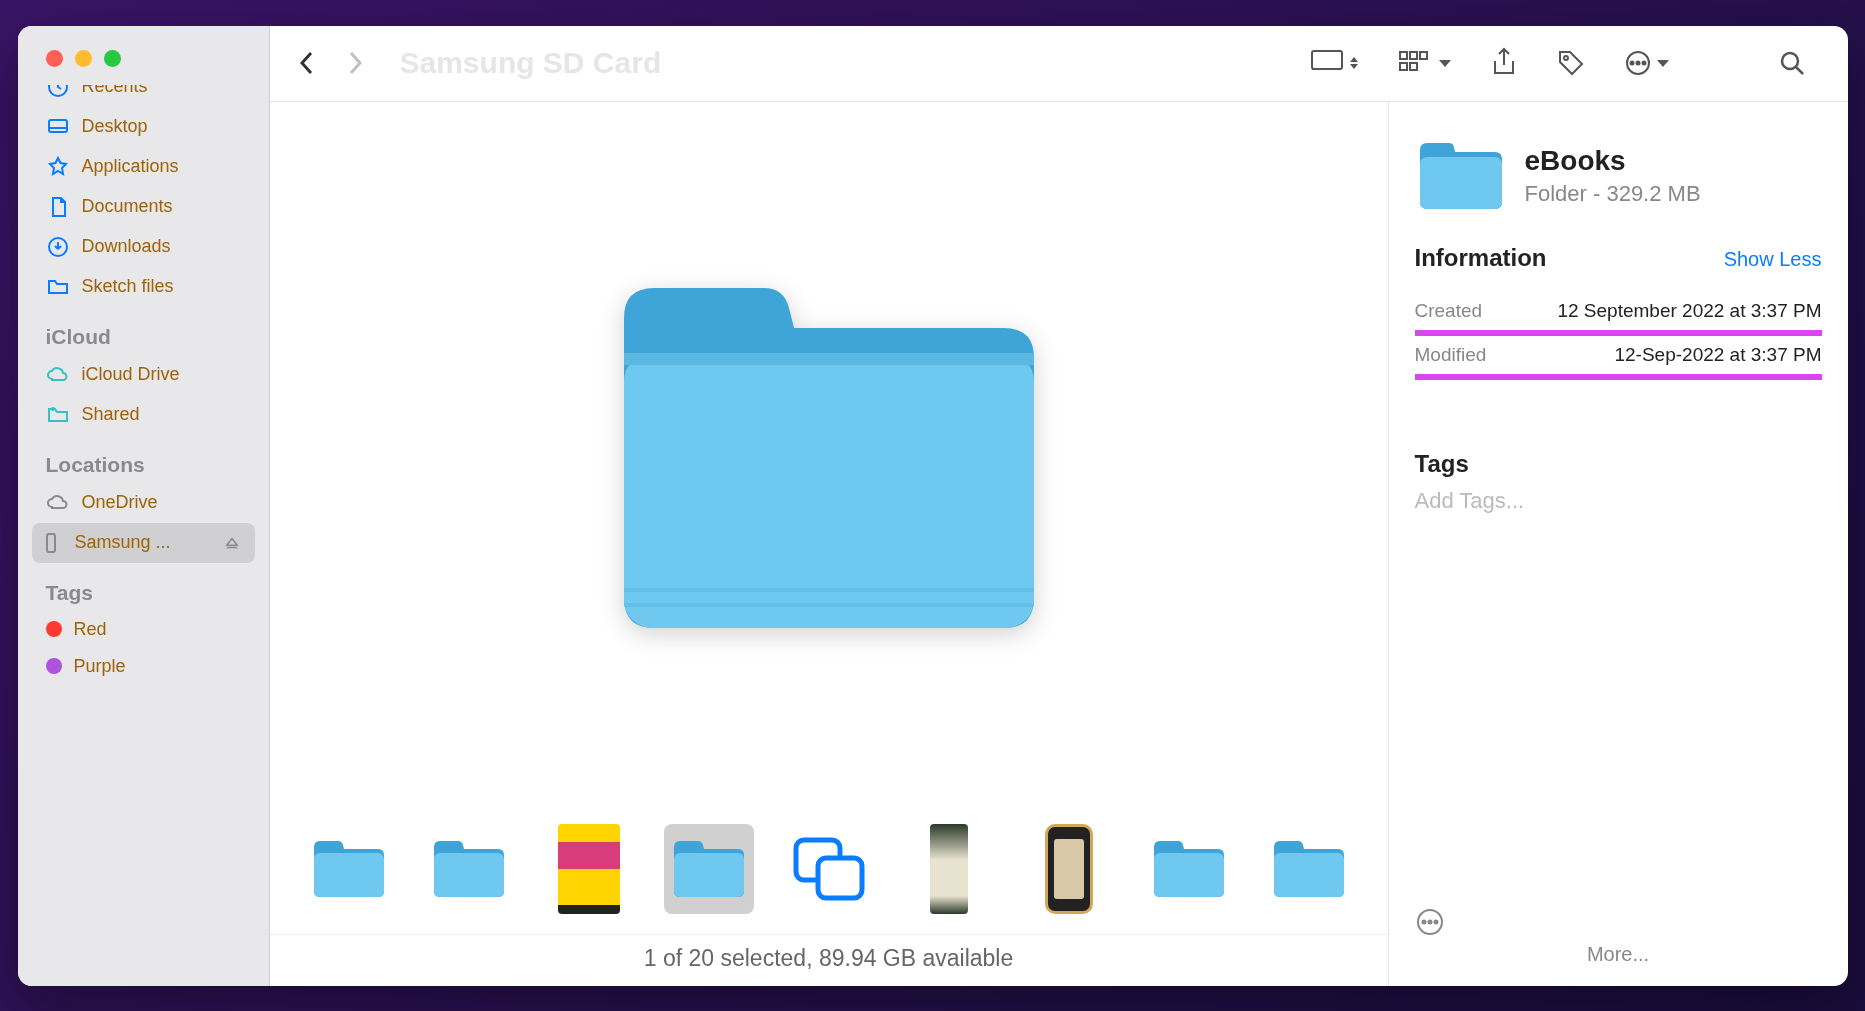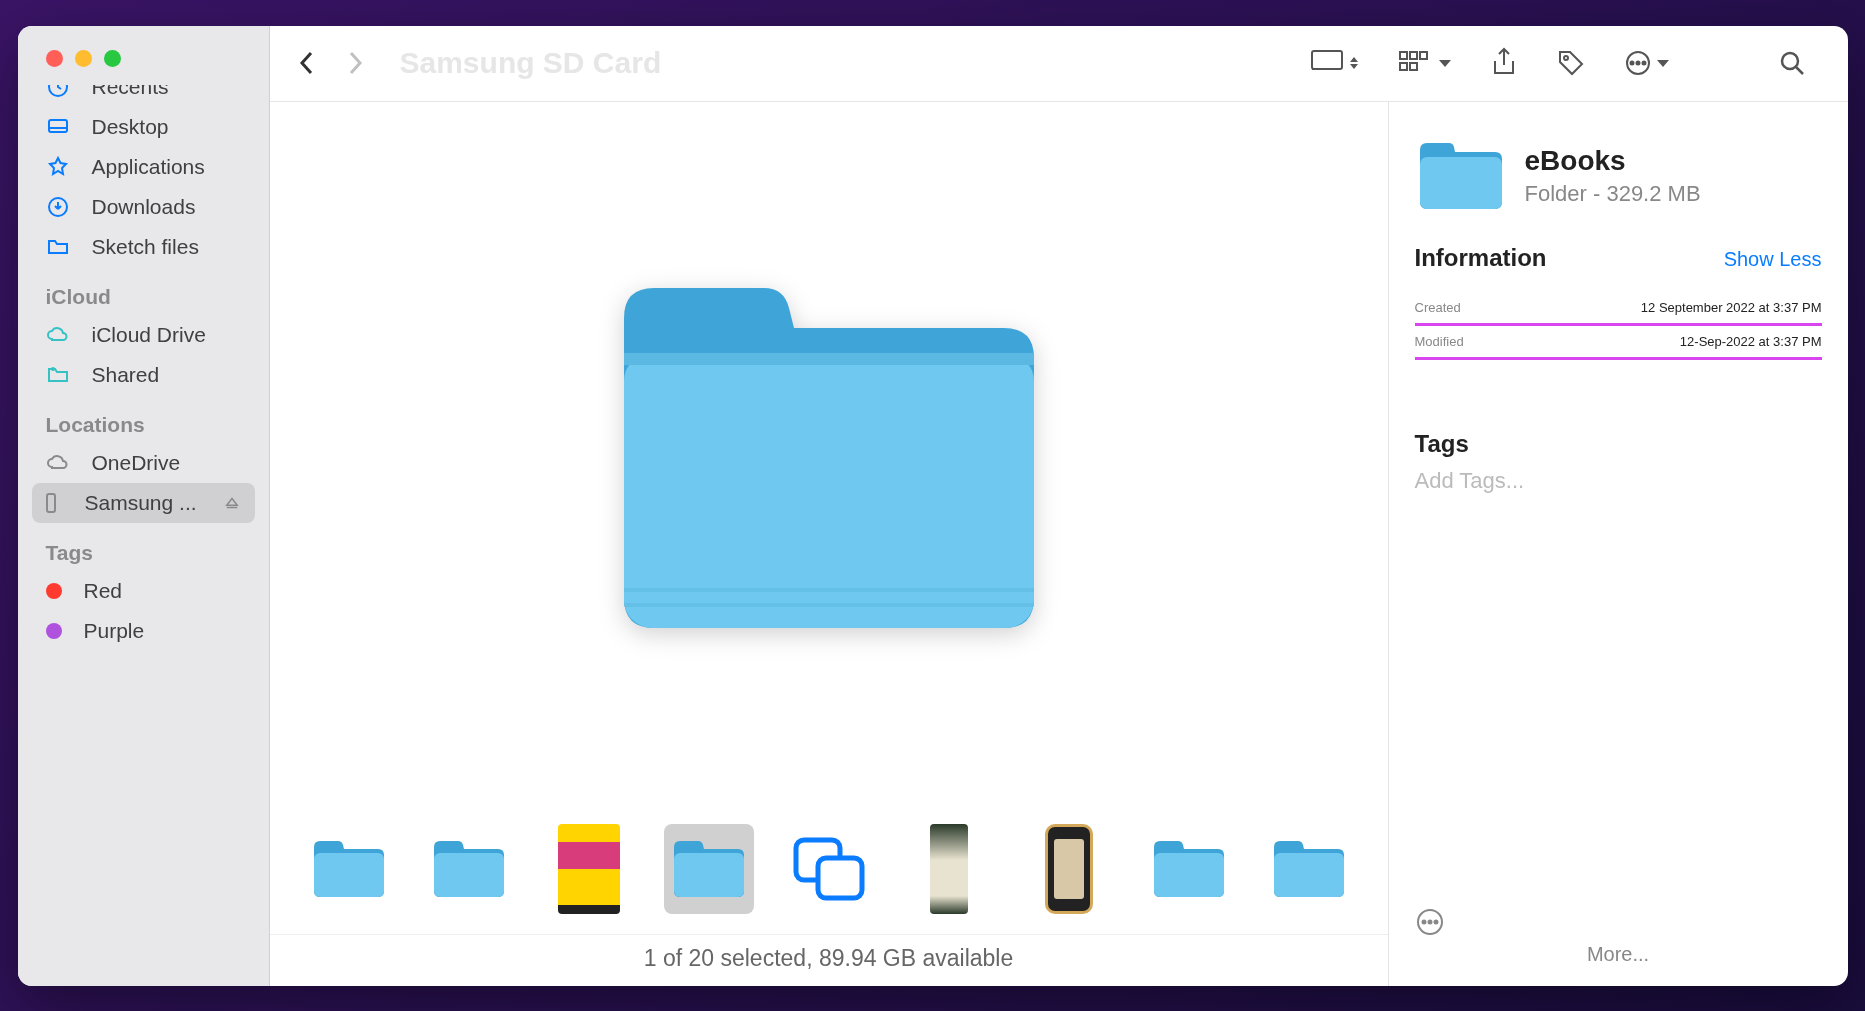--- a/index.html
+++ b/index.html
@@ -5,21 +5,21 @@
 * { margin: 0; padding: 0; box-sizing: border-box; font-family: -apple-system, BlinkMacSystemFont, "Segoe UI", Helvetica, Arial, sans-serif; }
 body { background: linear-gradient(135deg, #3a1466 0%, #1a0d3e 100%); width: 1865px; height: 1011px; display: flex; align-items: center; justify-content: center; }
 .window { width: 1830px; height: 960px; background: #fff; border-radius: 14px; overflow: hidden; display: flex; box-shadow: 0 20px 60px rgba(0,0,0,.4); }
 .sidebar { width: 300px; background: #e8e7e9; display: flex; flex-direction: column; padding-top: 0; border-right: 1px solid #d0cfd1; }
 .traffic { display: flex; gap: 12px; padding: 24px 28px 18px 28px; }
 .dot { width: 17px; height: 17px; border-radius: 50%; }
 .dot.red { background: #ff5f57; }
 .dot.yellow { background: #febc2e; }
 .dot.green { background: #28c840; }
 .side-items { padding: 0 14px; overflow: hidden; }
-.side-item { display: flex; align-items: center; gap: 22px; padding: 8px 14px; border-radius: 8px; font-size: 21px; color: #404040; cursor: default; }
+.side-item { display: flex; align-items: center; gap: 12px; padding: 8px 14px; border-radius: 8px; font-size: 18px; color: #a16207; cursor: default; }
 .side-item.selected { background: rgba(0,0,0,.1); padding-left: 7px; }
 .side-section { font-size: 21px; color: #8a8a8e; font-weight: 600; padding: 18px 14px 6px 14px; }
 .side-icon { width: 24px; height: 24px; display: flex; align-items: center; justify-content: center; color: #0a7cff; flex-shrink: 0; }
 .side-icon.gray { color: #8a8a8e; }
 .tag-dot { width: 16px; height: 16px; border-radius: 50%; flex-shrink:0; }
 .eject { margin-left: auto; color: #8a8a8e; }
 .main { flex: 1; display: flex; flex-direction: column; }
 .toolbar { height: 76px; display: flex; align-items: center; padding: 0 28px; gap: 10px; border-bottom: 1px solid #e5e5e5; }
 .nav-arrows { display: flex; gap: 30px; margin-right: 20px; }
 .nav-arrow { color: #333; display:flex; align-items:center; }
@@ -38,21 +38,21 @@
 .thumb-img { width: 62px; height: 90px; border-radius: 4px; }
 .status-bar { text-align: center; font-size: 23px; color: #666; padding: 10px 0 14px 0; border-top: 1px solid #eee; }
 .info-panel { width: 460px; border-left: 1px solid #e5e5e5; padding: 36px 26px 20px 26px; display: flex; flex-direction: column; }
 .info-header { display: flex; gap: 18px; align-items: center; margin-bottom: 30px; }
 .info-folder-icon { width: 92px; height: 76px; }
 .info-title { font-size: 28px; font-weight: 700; color: #222; }
 .info-sub { font-size: 22px; color: #888; margin-top: 4px; }
 .info-section-head { display: flex; justify-content: space-between; align-items: baseline; margin-bottom: 20px; }
 .info-section-title { font-size: 24px; font-weight: 700; color: #222; }
 .show-less { font-size: 20px; color: #0a7cff; }
-.info-row { display: flex; justify-content: space-between; padding: 8px 0; border-bottom: 3px solid #d946ef; font-size: 13px; }
+.info-row { display: flex; justify-content: space-between; padding: 8px 0; border-bottom: 6px solid #d946ef; font-size: 19px; }
 .info-row .label { color: #888; }
 .info-row .value { color: #222; font-weight: 500; text-align: right; }
 .tags-title { font-size: 24px; font-weight: 700; color: #222; margin-top: 70px; margin-bottom: 10px; }
 .add-tags { font-size: 22px; color: #bbb; }
 .info-spacer { flex: 1; }
 .more-block { text-align: center; color: #888; }
 .more-icon { font-size: 26px; margin-bottom: 6px; }
 .more-text { font-size: 20px; }
 .trunc { white-space: nowrap; overflow: hidden; text-overflow: ellipsis; max-width: 150px; }
 svg { display: block; }
@@ -92,20 +92,29 @@
         <span class="side-icon">
             <svg width="24" height="24" viewBox="0 0 24 24" fill="none" stroke="currentColor" stroke-width="2">
               <path d="M12 3l2.5 5L20 9l-4 4 1 6-5-3-5 3 1-6-4-4 5.5-1z"></path>
             </svg>
           </span>
         <span>Applications</span>
       </div>
       <div class="side-item">
         <span class="side-icon">
             <svg width="24" height="24" viewBox="0 0 24 24" fill="none" stroke="currentColor" stroke-width="2">
+              <path d="M7 3h8l4 4v14H7z"></path>
+              <path d="M15 3v4h4"></path>
+            </svg>
+          </span>
+        <span>Documents</span>
+      </div>
+      <div class="side-item">
+        <span class="side-icon">
+            <svg width="24" height="24" viewBox="0 0 24 24" fill="none" stroke="currentColor" stroke-width="2">
               <circle cx="12" cy="12" r="9"></circle>
               <path d="M12 7v7m0 0l-3-3m3 3l3-3"></path>
             </svg>
           </span>
         <span>Downloads</span>
       </div>
       <div class="side-item">
         <span class="side-icon">
             <svg width="24" height="24" viewBox="0 0 24 24" fill="none" stroke="currentColor" stroke-width="2">
               <path d="M3 6h6l2 3h10v9H3z"></path>

